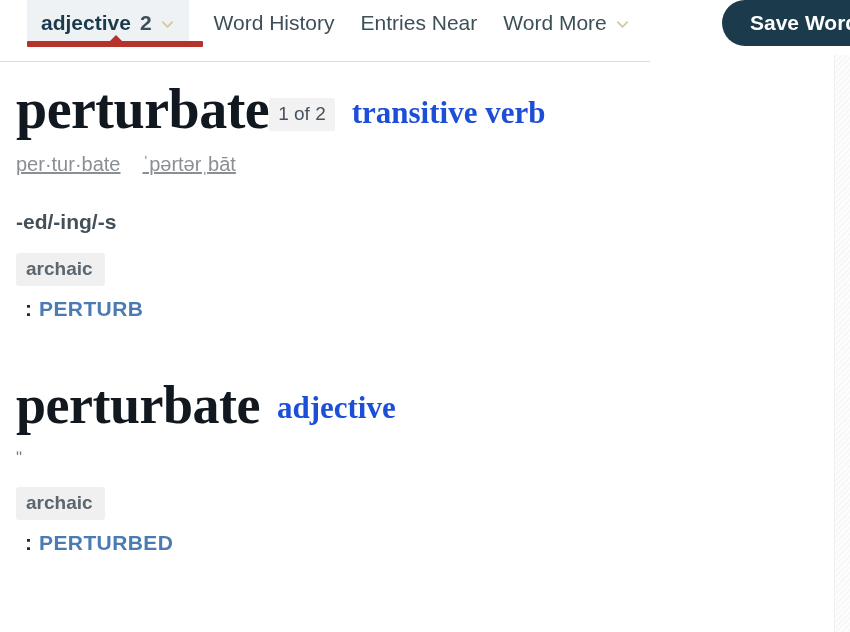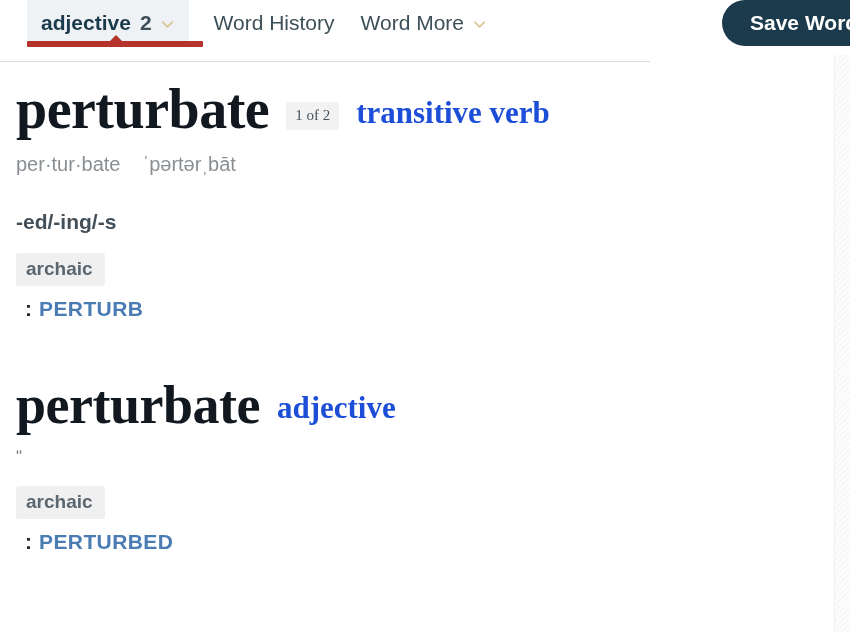--- a/index.html
+++ b/index.html
@@ -149,24 +149,23 @@
     font-size: 56px;
     line-height: 1.05;
     color: #111820;
     letter-spacing: -0.5px;
   }
 
   .entry-count {
     display: inline-block;
     background: #f2f2f2;
     color: #46535e;
-    font-family: Liberation Serif, serif;
-    font-size: 15px;
+    font-family: Liberation Sans, sans-serif;
+    font-size: 19px;
     padding: 5px 9px 6px 9px;
-    margin-left: 17px;
     border-radius: 2px;
     position: relative;
     top: -8px;
     white-space: nowrap;
   }
 
   .pos-label {
     font-family: "Liberation Serif", serif;
     font-weight: bold;
     font-size: 31px;
@@ -177,20 +176,21 @@
     white-space: nowrap;
   }
 
   .headword-meta {
     margin-top: 14px;
     font-size: 20px;
     color: #8a8f94;
     display: flex;
     gap: 22px;
     align-items: flex-start;
+    text-decoration: underline;
   }
   .syllables { color: #8a8f94; }
   .pronunciation { color: #8a8f94; }
 
   .inflections {
     margin-top: 34px;
     font-size: 21px;
     font-weight: bold;
     color: #43505a;
   }
@@ -279,20 +279,23 @@
       </svg>
     </span>
   </div>
 
   <div class="nav-gap"></div>
 
   <div class="tab tab-plain">
     <span>Word History</span>
   </div>
 
+  <div class="tab tab-plain">
+    <span>Entries Near</span>
+  </div>
 
   <div class="tab tab-plain">
     <span>Word More</span>
     <span class="chevron">
       <svg viewBox="0 0 16 16" width="15" height="15" aria-hidden="true">
         <path d="M3 5.5 L8 10.5 L13 5.5" fill="none" stroke="#d6c99a" stroke-width="2" stroke-linecap="round" stroke-linejoin="round"></path>
       </svg>
     </span>
   </div>
 

